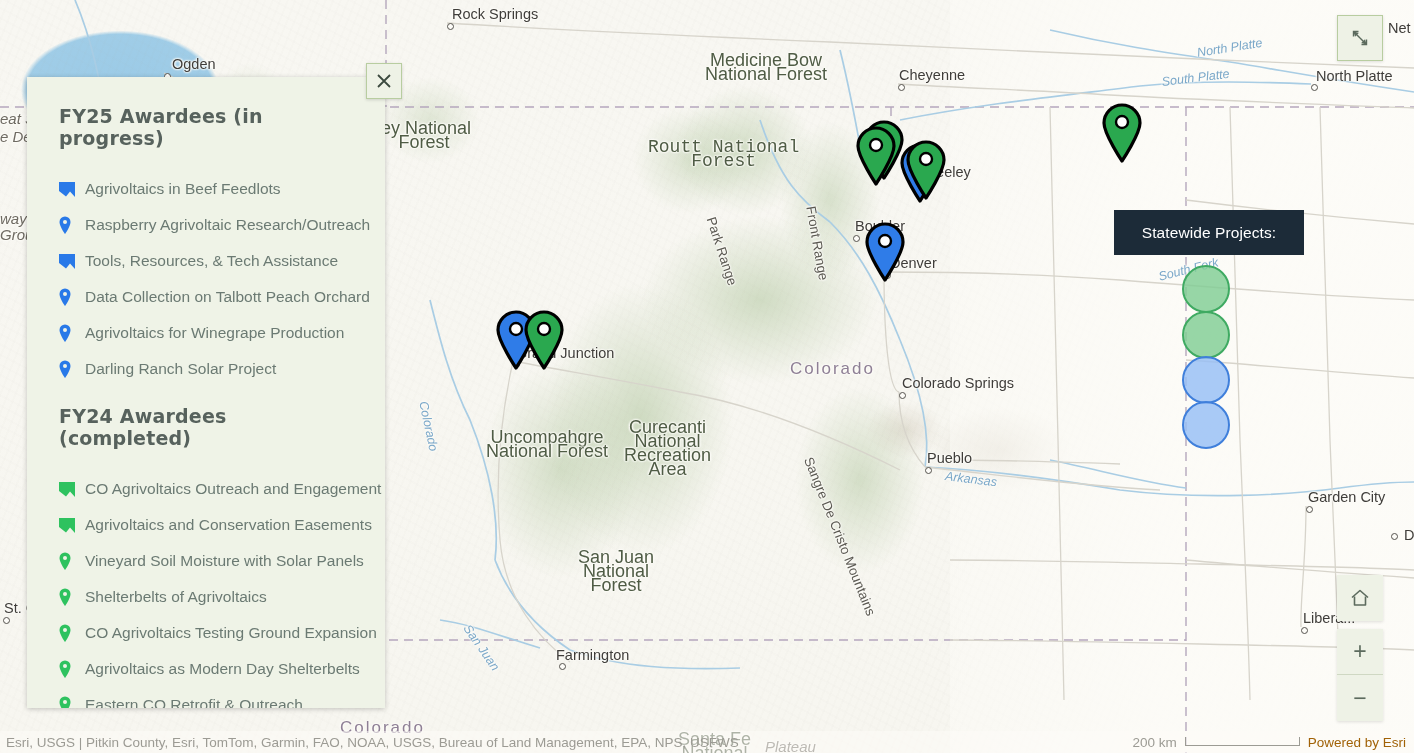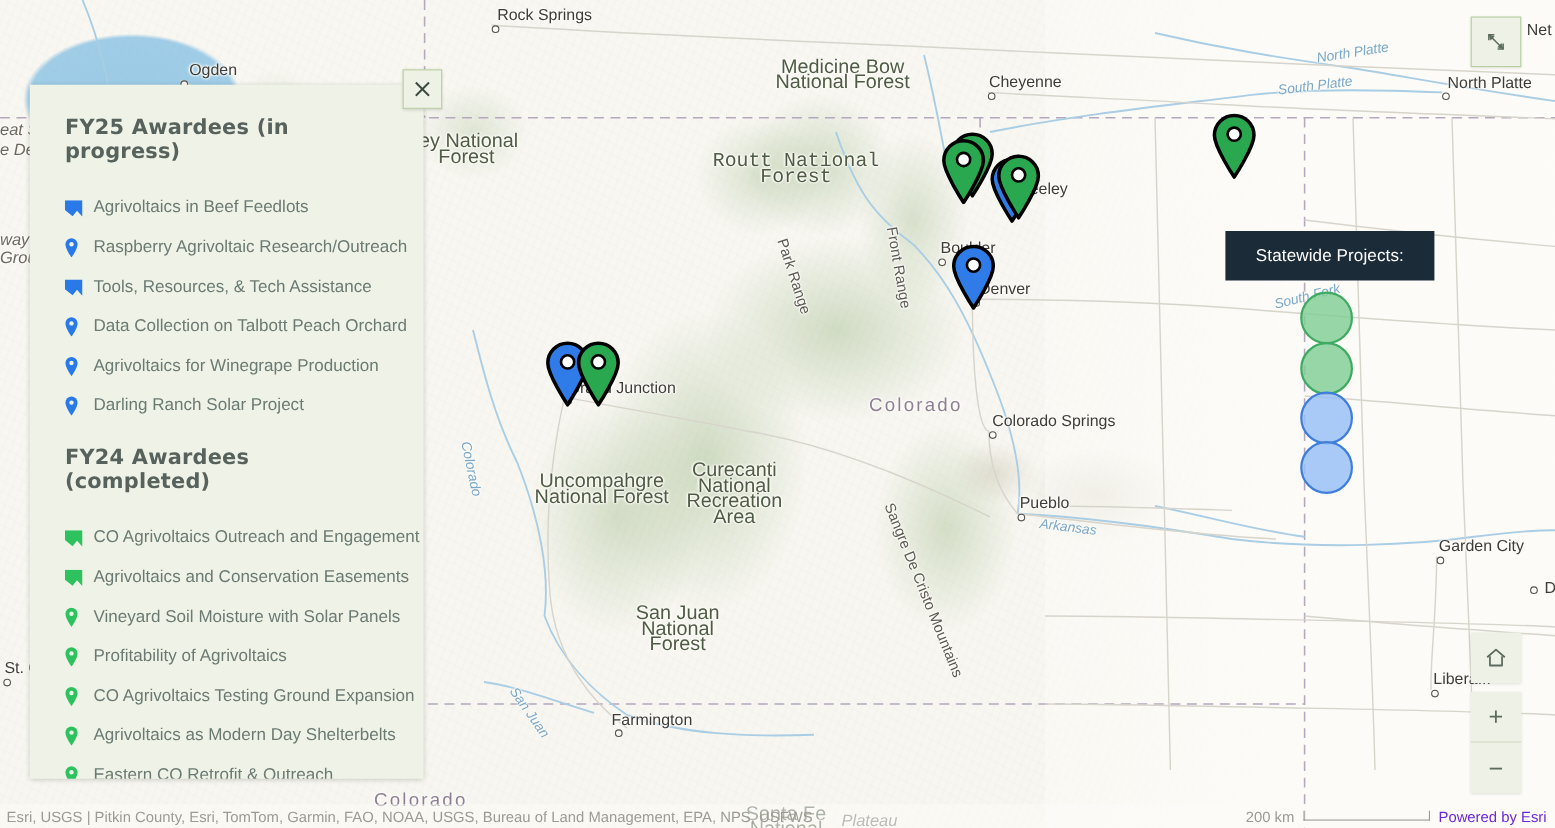--- a/index.html
+++ b/index.html
@@ -218,21 +218,21 @@
   }
   #attribution-text { white-space: nowrap; overflow: hidden; }
   #scale-group { display: flex; align-items: center; gap: 8px; white-space: nowrap; }
   #scale-bar {
     display: inline-block;
     width: 115px; height: 9px;
     border: 1px solid #9c9b94;
     border-top: none;
     margin-bottom: 2px;
   }
-  #powered-by { color: #6d28d9; }
+  #powered-by { color: #a16207; }
 </style>
 </head>
 <body>
 
 <div id="app">
 
   <div id="map-canvas">
     <div id="terrain-texture"></div>
     <div id="plains-overlay"></div>
 
@@ -485,21 +485,21 @@
           </span>
           <span class="legend-label">Vineyard Soil Moisture with Solar Panels</span>
         </li>
         <li class="legend-item">
           <span class="legend-symbol">
             <svg class="sym-pin" viewBox="0 0 12 18">
               <path d="M6,18 C6,18 11.5,10.5 11.5,6 A5.5,5.5 0 1 0 0.5,6 C0.5,10.5 6,18 6,18 Z" fill="#2ec25f"></path>
               <circle cx="6" cy="6" r="2" fill="#eff3e7"></circle>
             </svg>
           </span>
-          <span class="legend-label">Profitability of Agrivoltaics</span>
+          <span class="legend-label">Shelterbelts of Agrivoltaics</span>
         </li>
         <li class="legend-item">
           <span class="legend-symbol">
             <svg class="sym-pin" viewBox="0 0 12 18">
               <path d="M6,18 C6,18 11.5,10.5 11.5,6 A5.5,5.5 0 1 0 0.5,6 C0.5,10.5 6,18 6,18 Z" fill="#2ec25f"></path>
               <circle cx="6" cy="6" r="2" fill="#eff3e7"></circle>
             </svg>
           </span>
           <span class="legend-label">CO Agrivoltaics Testing Ground Expansion</span>
         </li>

